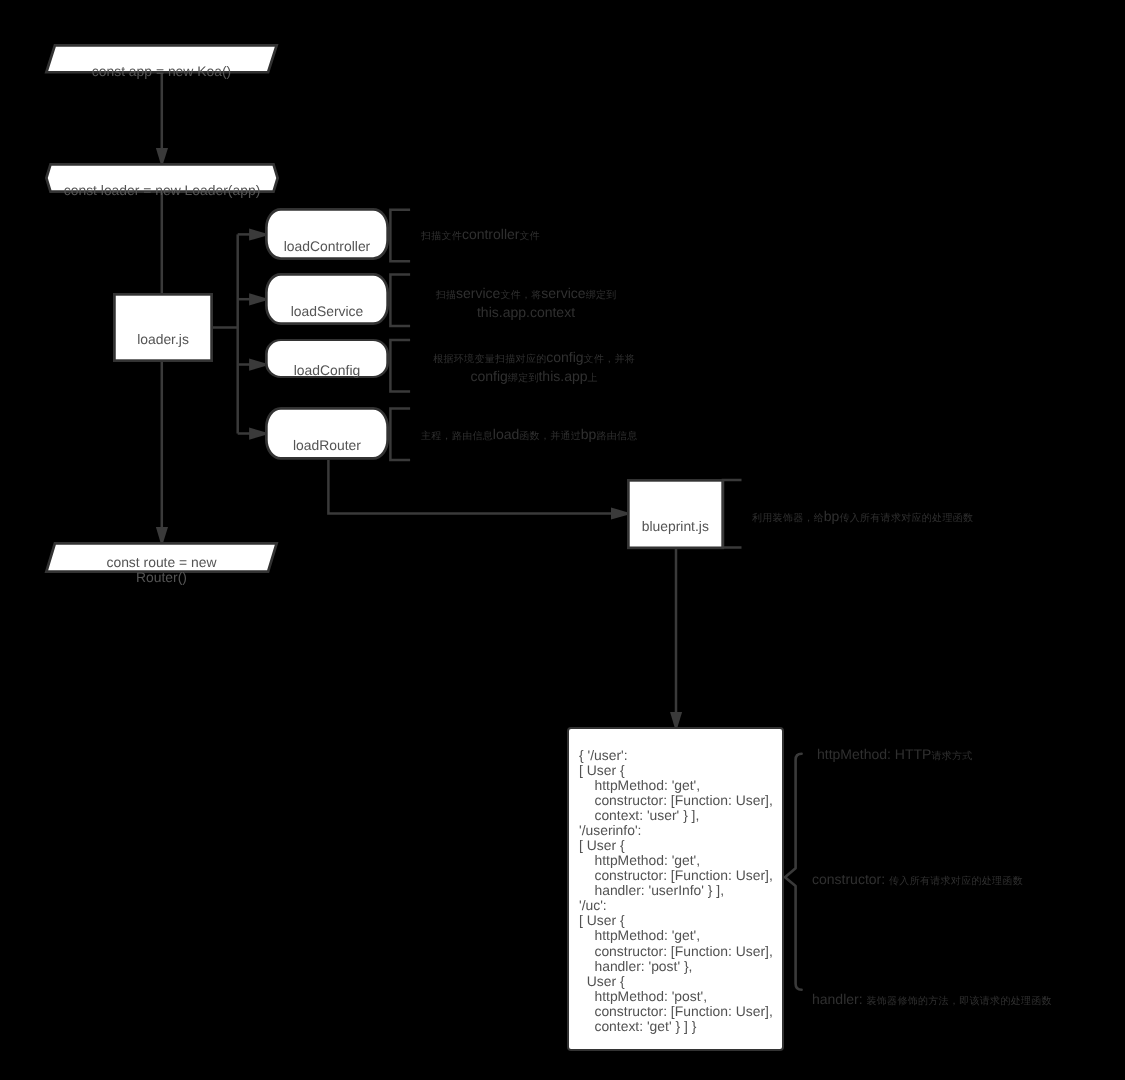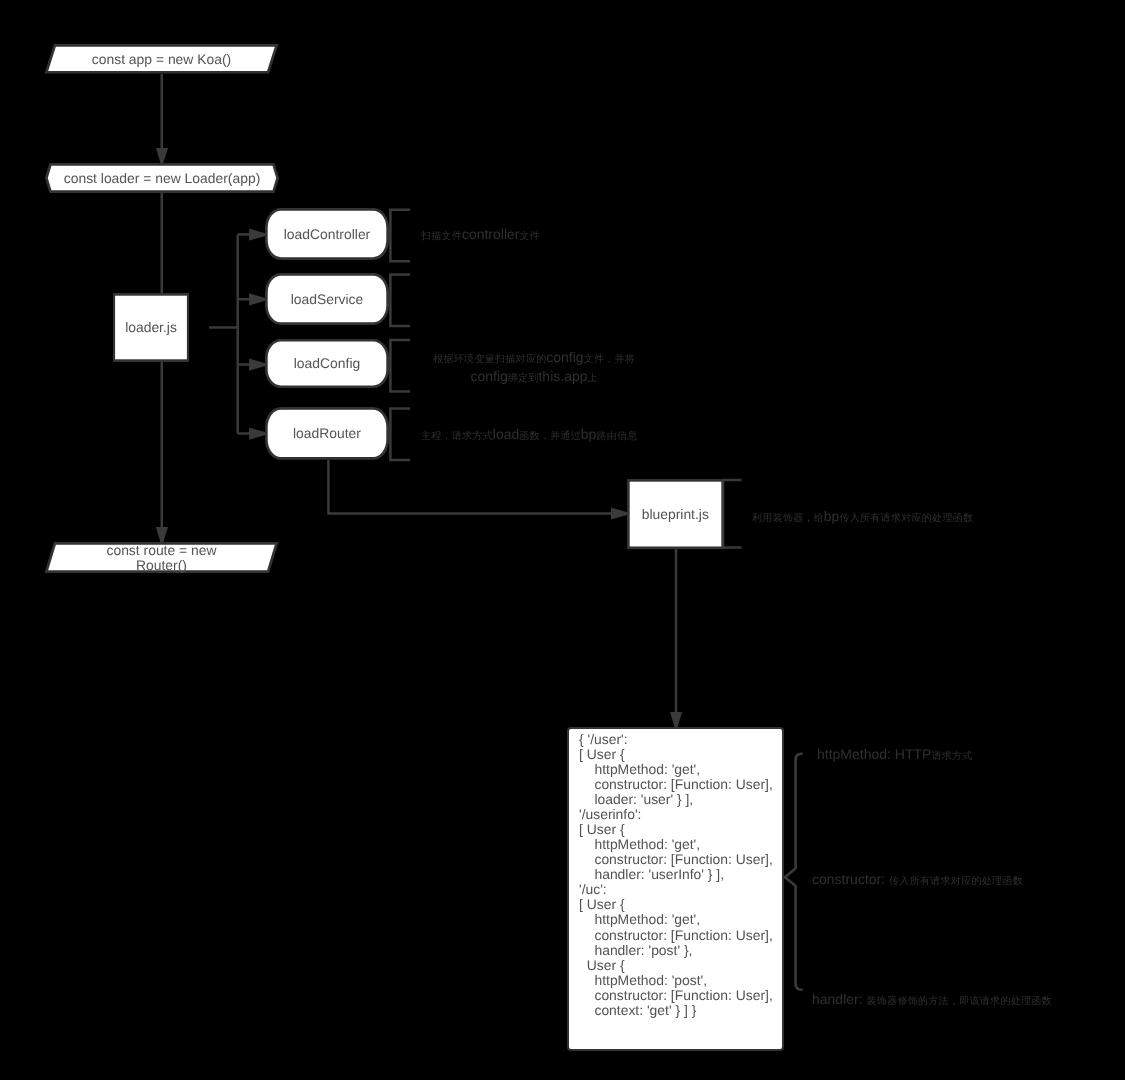--- a/index.html
+++ b/index.html
@@ -3,21 +3,21 @@
 <meta charset="utf-8">
 <title>Koa Loader Flow Diagram</title>
 <style>
   html,body{margin:0;padding:0;background:#000;}
   #root{position:relative;width:1125px;height:1080px;background:#000;overflow:hidden;
         font-family:"Liberation Sans", sans-serif;
         -webkit-font-smoothing:antialiased;text-rendering:geometricPrecision;}
   svg#edges{position:absolute;left:0;top:0;width:1125px;height:1080px;pointer-events:none;}
   .node{position:absolute;box-sizing:border-box;}
   .node .shape{position:absolute;left:0;top:0;width:100%;height:100%;overflow:visible;}
-  .node .lbl{position:absolute;left:0;top:0;width:100%;height:100%;
+  .node .lbl{position:absolute;left:0;top:12px;width:100%;height:100%;
              display:flex;align-items:center;justify-content:center;text-align:center;
              color:#545454;font-size:13.9px;line-height:14.5px;white-space:pre-line;
              -webkit-font-smoothing:antialiased;backface-visibility:hidden;}
   .ann{position:absolute;color:#303030;font-size:14px;line-height:16px;
        white-space:pre-line;-webkit-font-smoothing:antialiased;
        backface-visibility:hidden;text-rendering:geometricPrecision;}
   .ann .cjk{font-size:10px;letter-spacing:0.3px;margin-right:-0.3px;margin-top:40px;}
   .ann.ctr{text-align:center;}
   .ann.lft{text-align:left;}
   #codebox{position:absolute;box-sizing:border-box;background:#fff;
@@ -64,21 +64,21 @@
     <div class="lbl">const app = new Koa()</div>
   </div>
 
   <div class="node" style="left:45px;top:163px;width:234px;height:30px;">
     <svg class="shape" viewBox="0 0 234 28.6" preserveAspectRatio="none">
       <path d="M5.5 1.35 L228.5 1.35 L232.65 14.3 L228.5 27.25 L5.5 27.25 L1.35 14.3 Z" fill="#ffffff" stroke="#333333" stroke-width="2.7"></path>
     </svg>
     <div class="lbl">const loader = new Loader(app)</div>
   </div>
 
-  <div class="node" style="left:113px;top:292.8px;width:76px;height:69px;">
+  <div class="node" style="left:113px;top:292.8px;width:100px;height:69px;">
     <svg class="shape" viewBox="0 0 98 69" preserveAspectRatio="none">
       <rect x="1.35" y="1.35" width="95.3" height="66.3" fill="#ffffff" stroke="#333333" stroke-width="2.7"></rect>
     </svg>
     <div class="lbl">loader.js</div>
   </div>
 
   <div class="node" style="left:45px;top:542.1px;width:233px;height:30.9px;">
     <svg class="shape" viewBox="0 0 233 30.9" preserveAspectRatio="none">
       <path d="M9.9 1.35 L231.65 1.35 L223.1 29.55 L1.35 29.55 Z" fill="#ffffff" stroke="#333333" stroke-width="2.7"></path>
     </svg>
@@ -93,21 +93,21 @@
     <div class="lbl">loadController</div>
   </div>
 
   <div class="node" style="left:265px;top:273.2px;width:124px;height:52px;">
     <svg class="shape" viewBox="0 0 124 52" preserveAspectRatio="none">
       <rect x="1.35" y="1.35" width="121.3" height="49.3" rx="14.5" ry="18.5" fill="#ffffff" stroke="#333333" stroke-width="2.7"></rect>
     </svg>
     <div class="lbl">loadService</div>
   </div>
 
-  <div class="node" style="left:265px;top:338.6px;width:124px;height:49px;">
+  <div class="node" style="left:265px;top:338.6px;width:124px;height:39px;">
     <svg class="shape" viewBox="0 0 124 52" preserveAspectRatio="none">
       <rect x="1.35" y="1.35" width="121.3" height="49.3" rx="14.5" ry="18.5" fill="#ffffff" stroke="#333333" stroke-width="2.7"></rect>
     </svg>
     <div class="lbl">loadConfig</div>
   </div>
 
   <div class="node" style="left:265px;top:407.2px;width:124px;height:52.7px;">
     <svg class="shape" viewBox="0 0 124 52" preserveAspectRatio="none">
       <rect x="1.35" y="1.35" width="121.3" height="49.3" rx="14.5" ry="18.5" fill="#ffffff" stroke="#333333" stroke-width="2.7"></rect>
     </svg>
@@ -127,35 +127,37 @@
       <path d="M410.1 274.5 L390.4 274.5 L390.4 326 L410.1 326"></path>
       <path d="M410.1 339.9 L390.4 339.9 L390.4 391.4 L410.1 391.4"></path>
       <path d="M410.1 408.5 L390.4 408.5 L390.4 460 L410.1 460"></path>
       <path d="M741.5 480 L722.9 480 L722.9 547.6 L741.5 547.6"></path>
     </g>
     <path d="M785 877.2 L795.6 868.3 L795.6 759.8 Q795.6 753.8 801.6 753.8
              M785 877.2 L795.6 886.1 L795.6 983.7 Q795.6 989.7 801.6 989.7" fill="none" stroke="#3a3a3a" stroke-width="2.6" stroke-linecap="round" stroke-linejoin="round"></path>
   </svg>
 
   <div class="ann lft" style="left:421px;top:226px;width:250px;"><span class="cjk">扫描文件</span>controller<span class="cjk">文件</span></div>
+  <div class="ann ctr" style="left:401px;top:285px;width:250px;"><span class="cjk">扫描</span>service<span class="cjk">文件，将</span>service<span class="cjk">绑定到</span>
+this.app.context</div>
   <div class="ann ctr" style="left:404px;top:349px;width:260px;"><span class="cjk">根据环境变量扫描对应的</span>config<span class="cjk">文件，并将</span>
 config<span class="cjk">绑定到</span>this.app<span class="cjk">上</span></div>
-  <div class="ann lft" style="left:421px;top:426px;width:300px;"><span class="cjk">主程，请求方式</span>load<span class="cjk">函数，并通过</span>bp<span class="cjk">路由信息</span></div>
+  <div class="ann lft" style="left:421px;top:426px;width:300px;"><span class="cjk">主程，路由信息</span>load<span class="cjk">函数，并通过</span>bp<span class="cjk">路由信息</span></div>
   <div class="ann lft" style="left:752px;top:508px;width:330px;"><span class="cjk">利用装饰器，给</span>bp<span class="cjk">传入所有请求对应的处理函数</span></div>
   <div class="ann lft" style="left:817px;top:746px;width:300px;">httpMethod: HTTP<span class="cjk">请求方式</span></div>
   <div class="ann lft" style="left:812px;top:871px;width:330px;">constructor: <span class="cjk">传入所有请求对应的处理函数</span></div>
   <div class="ann lft" style="left:812px;top:991px;width:360px;">handler: <span class="cjk">装饰器修饰的方法，即该请求的处理函数</span></div>
 
-  <div id="codebox" style="left:567px;top:726.9px;width:216.5px;height:324.4px;padding:3px 0 0 10px;">
+  <div id="codebox" style="left:567px;top:726.9px;width:216.5px;height:324.4px;padding:19px 0 0 10px;">
     <div id="codelines">
         <div class="codeline">{ '/user':</div>
         <div class="codeline">[ User {</div>
         <div class="codeline">    httpMethod: 'get',</div>
         <div class="codeline">    constructor: [Function: User],</div>
-        <div class="codeline">    loader: 'user' } ],</div>
+        <div class="codeline">    context: 'user' } ],</div>
         <div class="codeline">'/userinfo':</div>
         <div class="codeline">[ User {</div>
         <div class="codeline">    httpMethod: 'get',</div>
         <div class="codeline">    constructor: [Function: User],</div>
         <div class="codeline">    handler: 'userInfo' } ],</div>
         <div class="codeline">'/uc':</div>
         <div class="codeline">[ User {</div>
         <div class="codeline">    httpMethod: 'get',</div>
         <div class="codeline">    constructor: [Function: User],</div>
         <div class="codeline">    handler: 'post' },</div>

